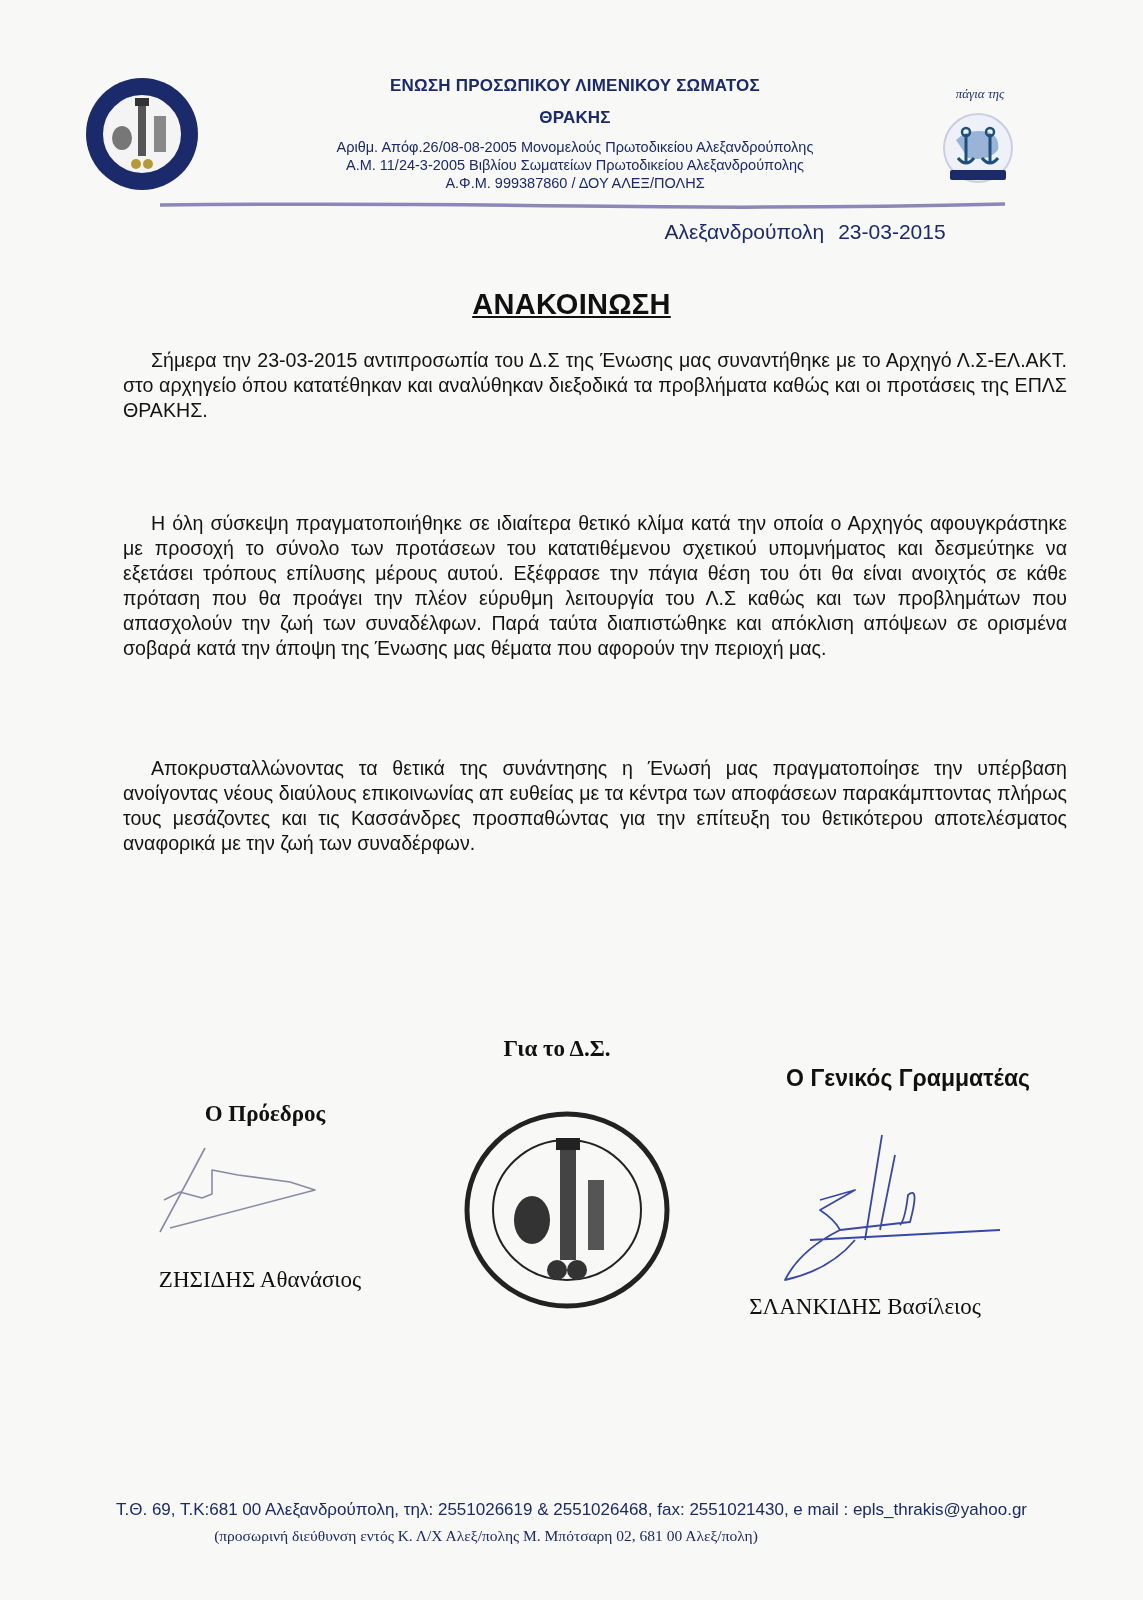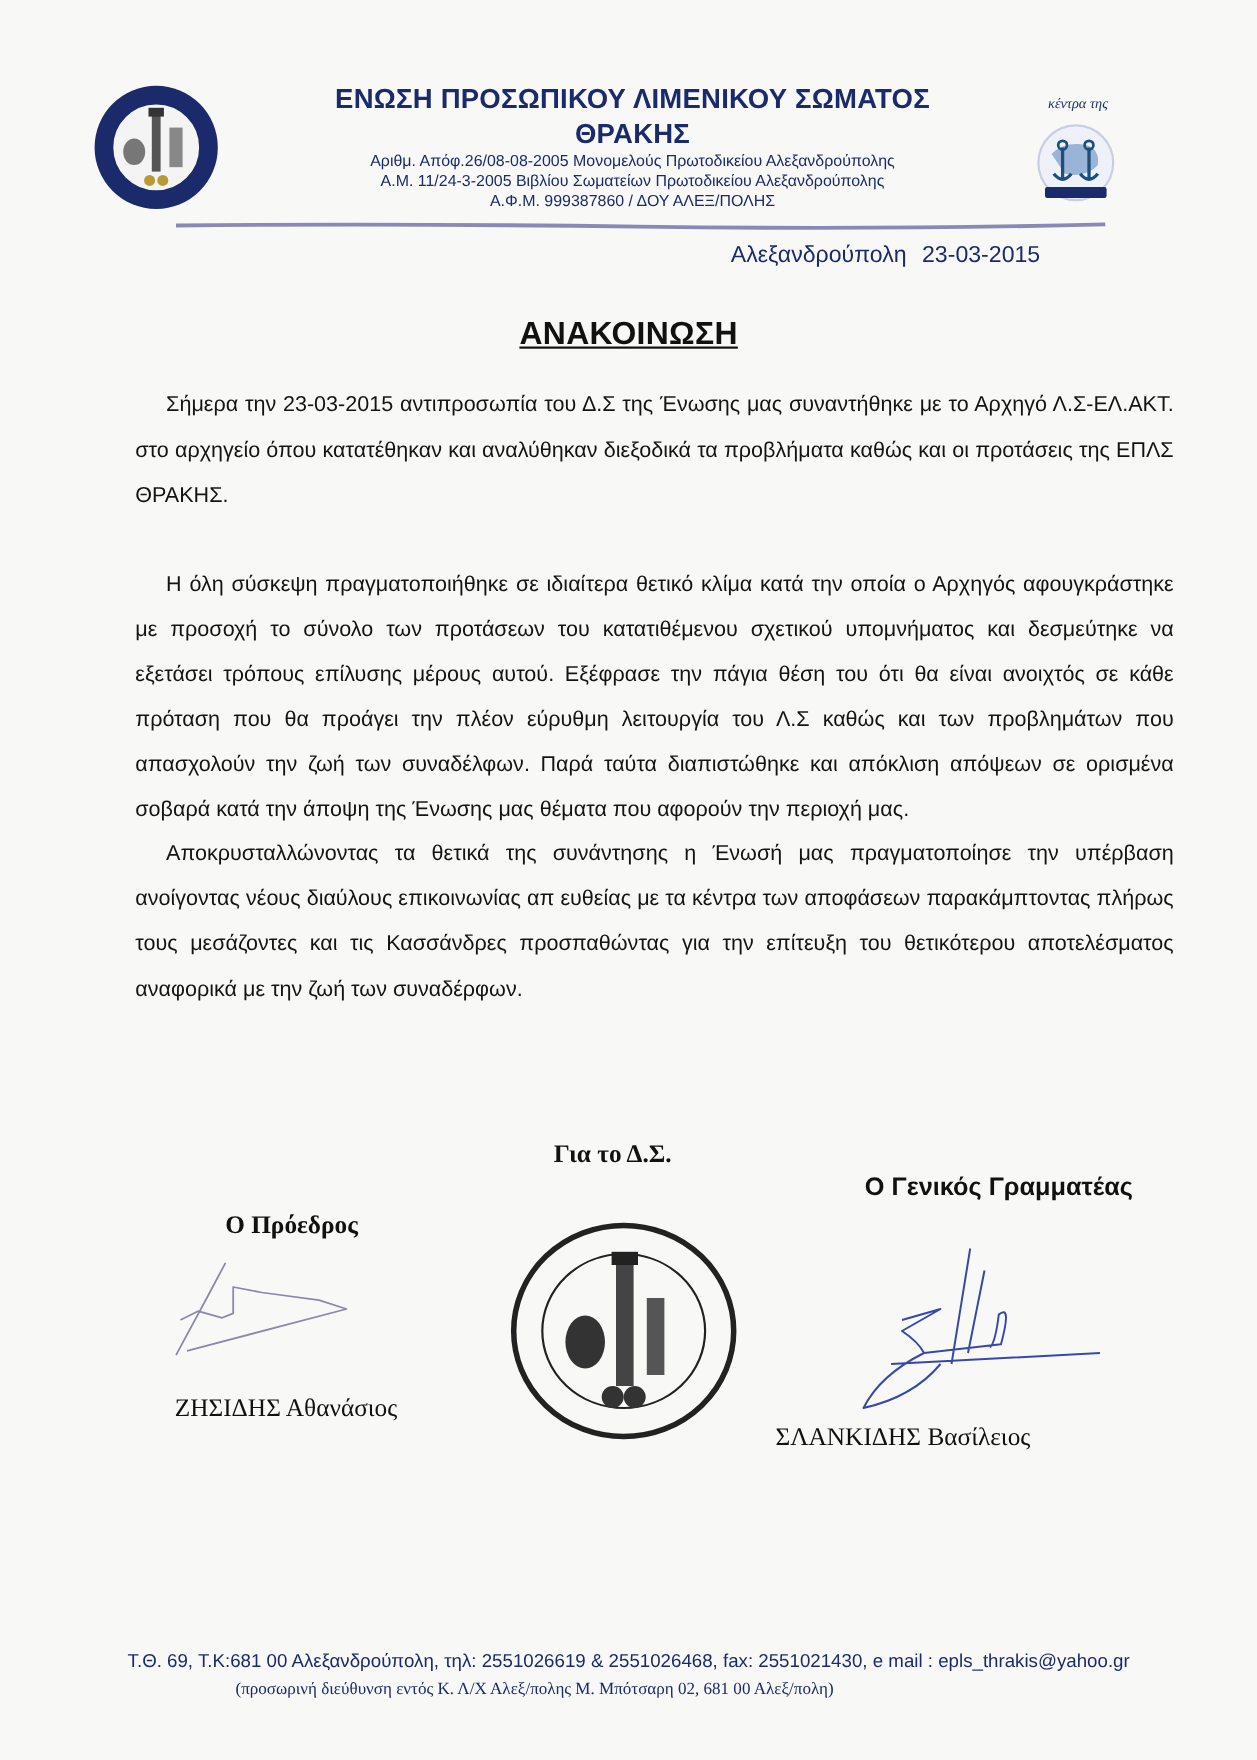--- a/index.html
+++ b/index.html
@@ -16,21 +16,21 @@
   
   #logo-left { left: 84px; top: 76px; width: 116px; height: 116px; }
   #logo-right { left: 938px; top: 110px; width: 80px; height: 80px; }
   #member-label {
     left: 930px; top: 86px; width: 100px; text-align: center;
     font-family: "Liberation Serif", serif; font-style: italic;
     font-size: 13px; color: #1d2f73;
   }
   .hdr-title {
     left: 200px; width: 750px; text-align: center;
-    font-weight: bold; color: #1b2a6b; font-size: 25px; letter-spacing: 0.2px;
+    font-weight: bold; color: #1b2a6b; font-size: 17px; letter-spacing: 0.2px;
   }
   #hdr-title-1 { top: 76px; }
   #hdr-title-2 { top: 108px; }
   .hdr-sub {
     left: 220px; width: 710px; text-align: center;
     color: #1b2a6b; font-size: 14.5px;
   }
   #hdr-sub-1 { top: 139px; }
   #hdr-sub-2 { top: 157px; }
   #hdr-sub-3 { top: 175px; }
@@ -44,21 +44,21 @@
 
   #doc-title {
     left: 0; top: 288px; width: 1143px; text-align: center;
     font-size: 29px; font-weight: bold; text-decoration: underline;
     letter-spacing: 0.3px;
   }
 
   
   #body-text {
     left: 123px; top: 348px; width: 944px;
-    font-size: 19.6px; line-height: 41px;
+    font-size: 19.6px; line-height: 25px;
     text-align: justify;
     color: #141414;
   }
   #body-text p { margin: 0 0 0 0; text-indent: 28px; }
   #body-text p + p { margin-top: 0px; }
   #para-1 { }
   #para-2 { position: absolute; top: 163px; left: 0; width: 944px; }
   #para-3 { position: absolute; top: 408px; left: 0; width: 944px; }
   #for-board {
     left: 432px; top: 1036px; width: 250px; text-align: center;
@@ -73,21 +73,21 @@
     font-family: Liberation Sans, sans-serif; font-weight: bold; font-size: 23px;
   }
   #president-sign { left: 150px; top: 1140px; width: 200px; height: 100px; }
   #secretary-sign { left: 770px; top: 1130px; width: 250px; height: 160px; }
   #seal { left: 462px; top: 1110px; width: 210px; height: 200px; }
   #president-name {
     left: 110px; top: 1267px; width: 300px; text-align: center;
     font-family: "Liberation Serif", serif; font-size: 23px;
   }
   #secretary-name {
-    left: 705px; top: 1294px; width: 320px; text-align: left;
+    left: 705px; top: 1294px; width: 320px; text-align: center;
     font-family: "Liberation Serif", serif; font-size: 23px;
   }
 
   
   #footer-line-1 {
     left: 0; top: 1500px; width: 1143px; text-align: center;
     font-size: 17px; color: #1b2a6b;
   }
   #footer-line-2 {
     left: 0; top: 1527px; width: 972px; text-align: center;
@@ -102,21 +102,21 @@
   <circle cx="58" cy="58" r="40" fill="#f4f4f4"></circle>
   <circle cx="58" cy="58" r="40" fill="none" stroke="#1b2a6b" stroke-width="2"></circle>
   <rect x="54" y="24" width="8" height="56" fill="#555"></rect>
   <rect x="51" y="22" width="14" height="8" fill="#333"></rect>
   <ellipse cx="38" cy="62" rx="10" ry="12" fill="#777"></ellipse>
   <rect x="70" y="40" width="12" height="36" fill="#888"></rect>
   <circle cx="52" cy="88" r="5" fill="#b79a36"></circle>
   <circle cx="64" cy="88" r="5" fill="#b79a36"></circle>
 </svg>
 
-<div id="member-label" class="abs">κέντρα της</div>
+<div id="member-label" class="abs">πάγια της</div>
 <svg id="logo-right" class="abs" viewBox="0 0 80 80">
   <circle cx="40" cy="38" r="34" fill="#eef1f7" stroke="#c9cfe0" stroke-width="2"></circle>
   <path d="M18 30 Q30 18 50 22 Q62 26 60 40 Q50 52 30 48 Z" fill="#9ab4d8"></path>
   <path d="M28 24 v30 M52 24 v30 M20 48 q8 10 16 0 M44 48 q8 10 16 0" stroke="#1e4f7a" stroke-width="3" fill="none"></path>
   <circle cx="28" cy="22" r="4" fill="none" stroke="#1e4f7a" stroke-width="2.5"></circle>
   <circle cx="52" cy="22" r="4" fill="none" stroke="#1e4f7a" stroke-width="2.5"></circle>
   <rect x="12" y="60" width="56" height="10" rx="2" fill="#1b2a6b"></rect>
 </svg>
 
 <div id="hdr-title-1" class="abs hdr-title">ΕΝΩΣΗ ΠΡΟΣΩΠΙΚΟΥ ΛΙΜΕΝΙΚΟΥ ΣΩΜΑΤΟΣ</div>

